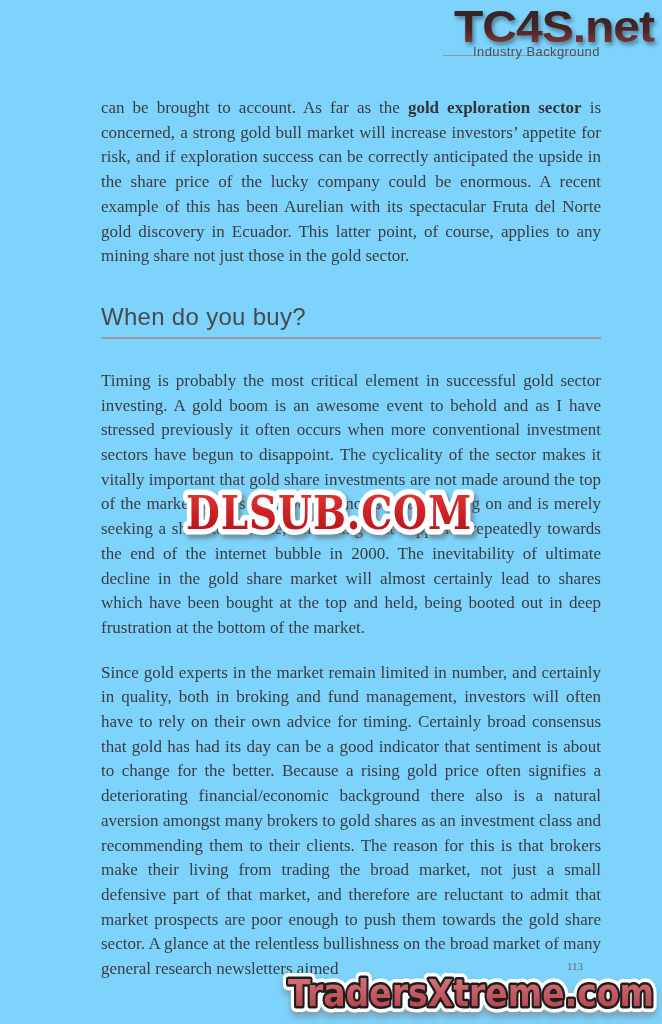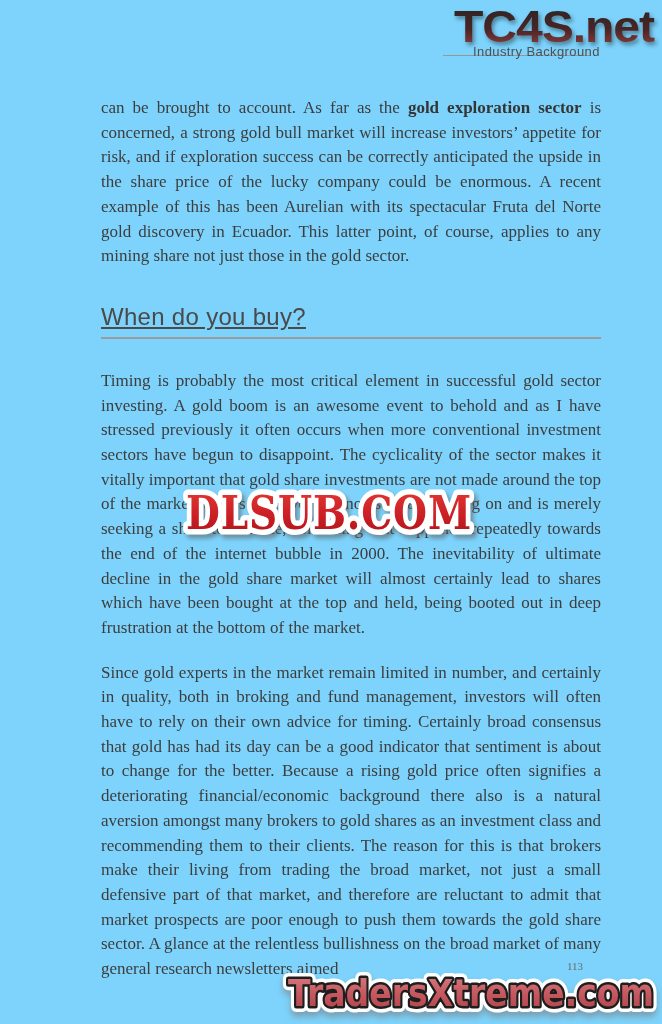--- a/index.html
+++ b/index.html
@@ -35,21 +35,21 @@
     text-align:justify;
   }
   .content p{margin:0;}
   .content .para-2{margin-top:30px;}
   .content .para-3{margin-top:20px;}
   .content b{font-weight:bold;color:#353535;}
   h1.section-heading{
     margin:33px 0 0 0;
     font-family:"Liberation Sans","DejaVu Sans",sans-serif;
     font-weight:400;font-size:24px;letter-spacing:0.3px;
-    color:#4a4a4a;line-height:30px;text-align:left;text-decoration:underline;
+    color:#4a4a4a;line-height:30px;text-align:left;
   }
   .heading-rule{
     margin-top:5px;height:2px;background:#9b9b9b;width:100%;
   }
 
   
   .page-number{
     position:absolute;top:960px;left:483px;width:100px;
     text-align:right;font-size:11px;color:#6b6b6b;
   }

